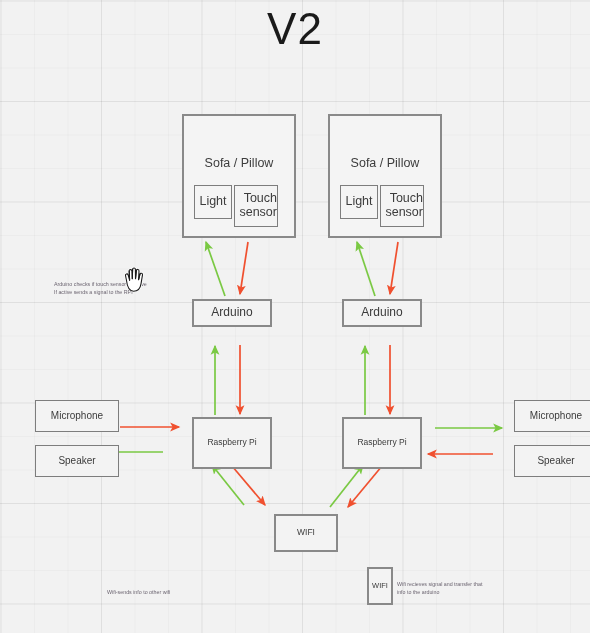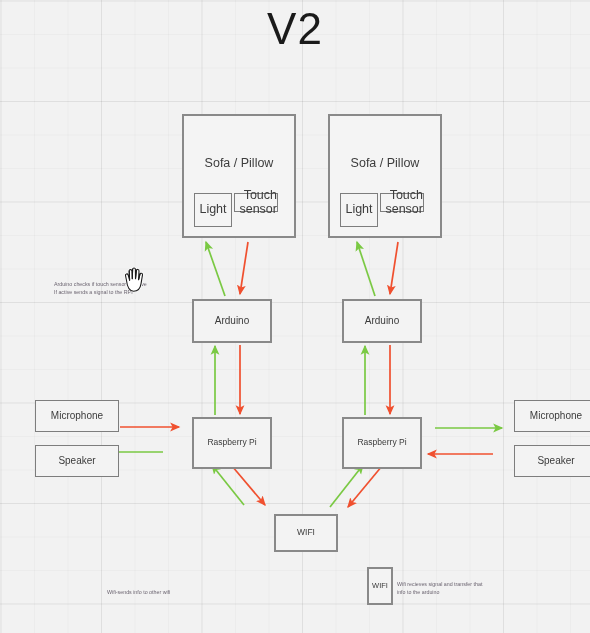--- a/index.html
+++ b/index.html
@@ -74,22 +74,22 @@
     background: #f4f4f4;
     display: flex;
     align-items: center;
     justify-content: center;
     text-align: right;
     font-size: 12.5px;
     color: #3c3c3c;
     line-height: 1.1;
   }
   .box-light { width: 38px; height: 34px; }
-  .box-touch { width: 44px; height: 19px; }
-  .arduino { width: 80px; height: 44px; font-size: 10px; }
+  .box-touch { width: 44px; height: 42px; }
+  .arduino { width: 80px; height: 28px; font-size: 12px; }
   .rpi { width: 80px; height: 52px; font-size: 8.5px; }
   .wifi-main { width: 64px; height: 38px; font-size: 8.5px; }
   .wifi-small {
     width: 26px; height: 38px; font-size: 7.5px;
     border-width: 2px;
   }
   .io { width: 84px; height: 32px; font-size: 10px; }
   .title {
     position: absolute;
     left: 0; right: 0;

